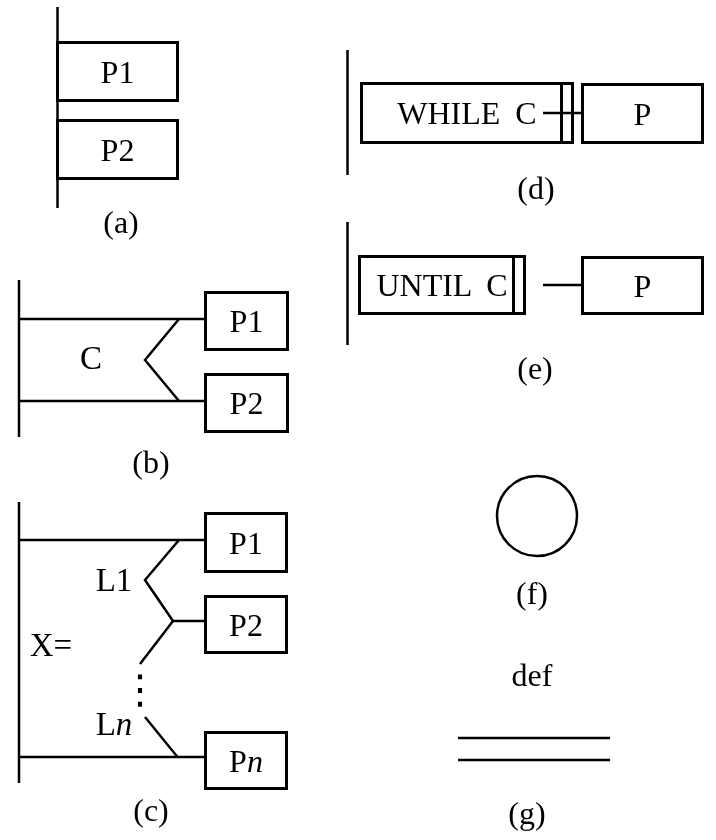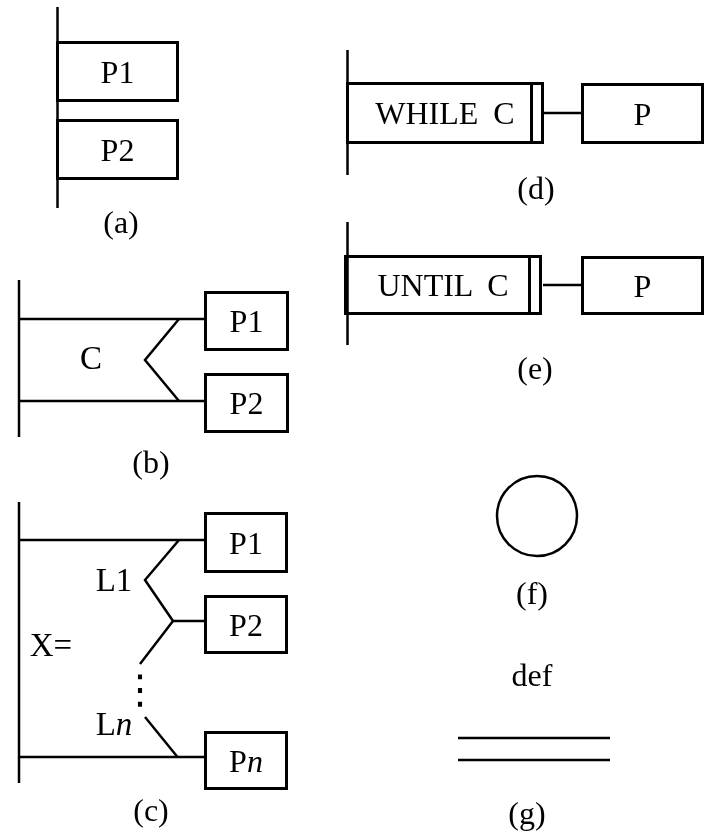--- a/index.html
+++ b/index.html
@@ -138,30 +138,30 @@
   </div>
   <div class="pbox" style="left:204px; top:595px; width:84px; height:59px">
     <span>P2</span>
   </div>
   <div class="pbox" style="left:204px; top:731px; width:84px; height:59px">
     <span>P</span>
       <span class="it">n</span>
   </div>
   <div class="caption" style="left:111px; top:791px">(c)</div>
 
-  <div class="pbox cond" style="left:346px; top:82px; width:198px; height:62px">
+  <div class="pbox cond" style="left:360px; top:82px; width:214px; height:62px">
     <span>WHILE C</span>
     <span class="loop-marker"></span>
   </div>
   <div class="pbox" style="left:581px; top:83px; width:123px; height:61px">
     <span>P</span>
   </div>
   <div class="caption" style="left:496px; top:169px">(d)</div>
 
-  <div class="pbox cond" style="left:344px; top:255px; width:198px; height:60px">
+  <div class="pbox cond" style="left:358px; top:255px; width:168px; height:60px">
     <span>UNTIL C</span>
     <span class="loop-marker"></span>
   </div>
   <div class="pbox" style="left:581px; top:256px; width:123px; height:59px">
     <span>P</span>
   </div>
   <div class="caption" style="left:495px; top:349px">(e)</div>
 
   <div class="caption" style="left:492px; top:574px">(f)</div>
 

